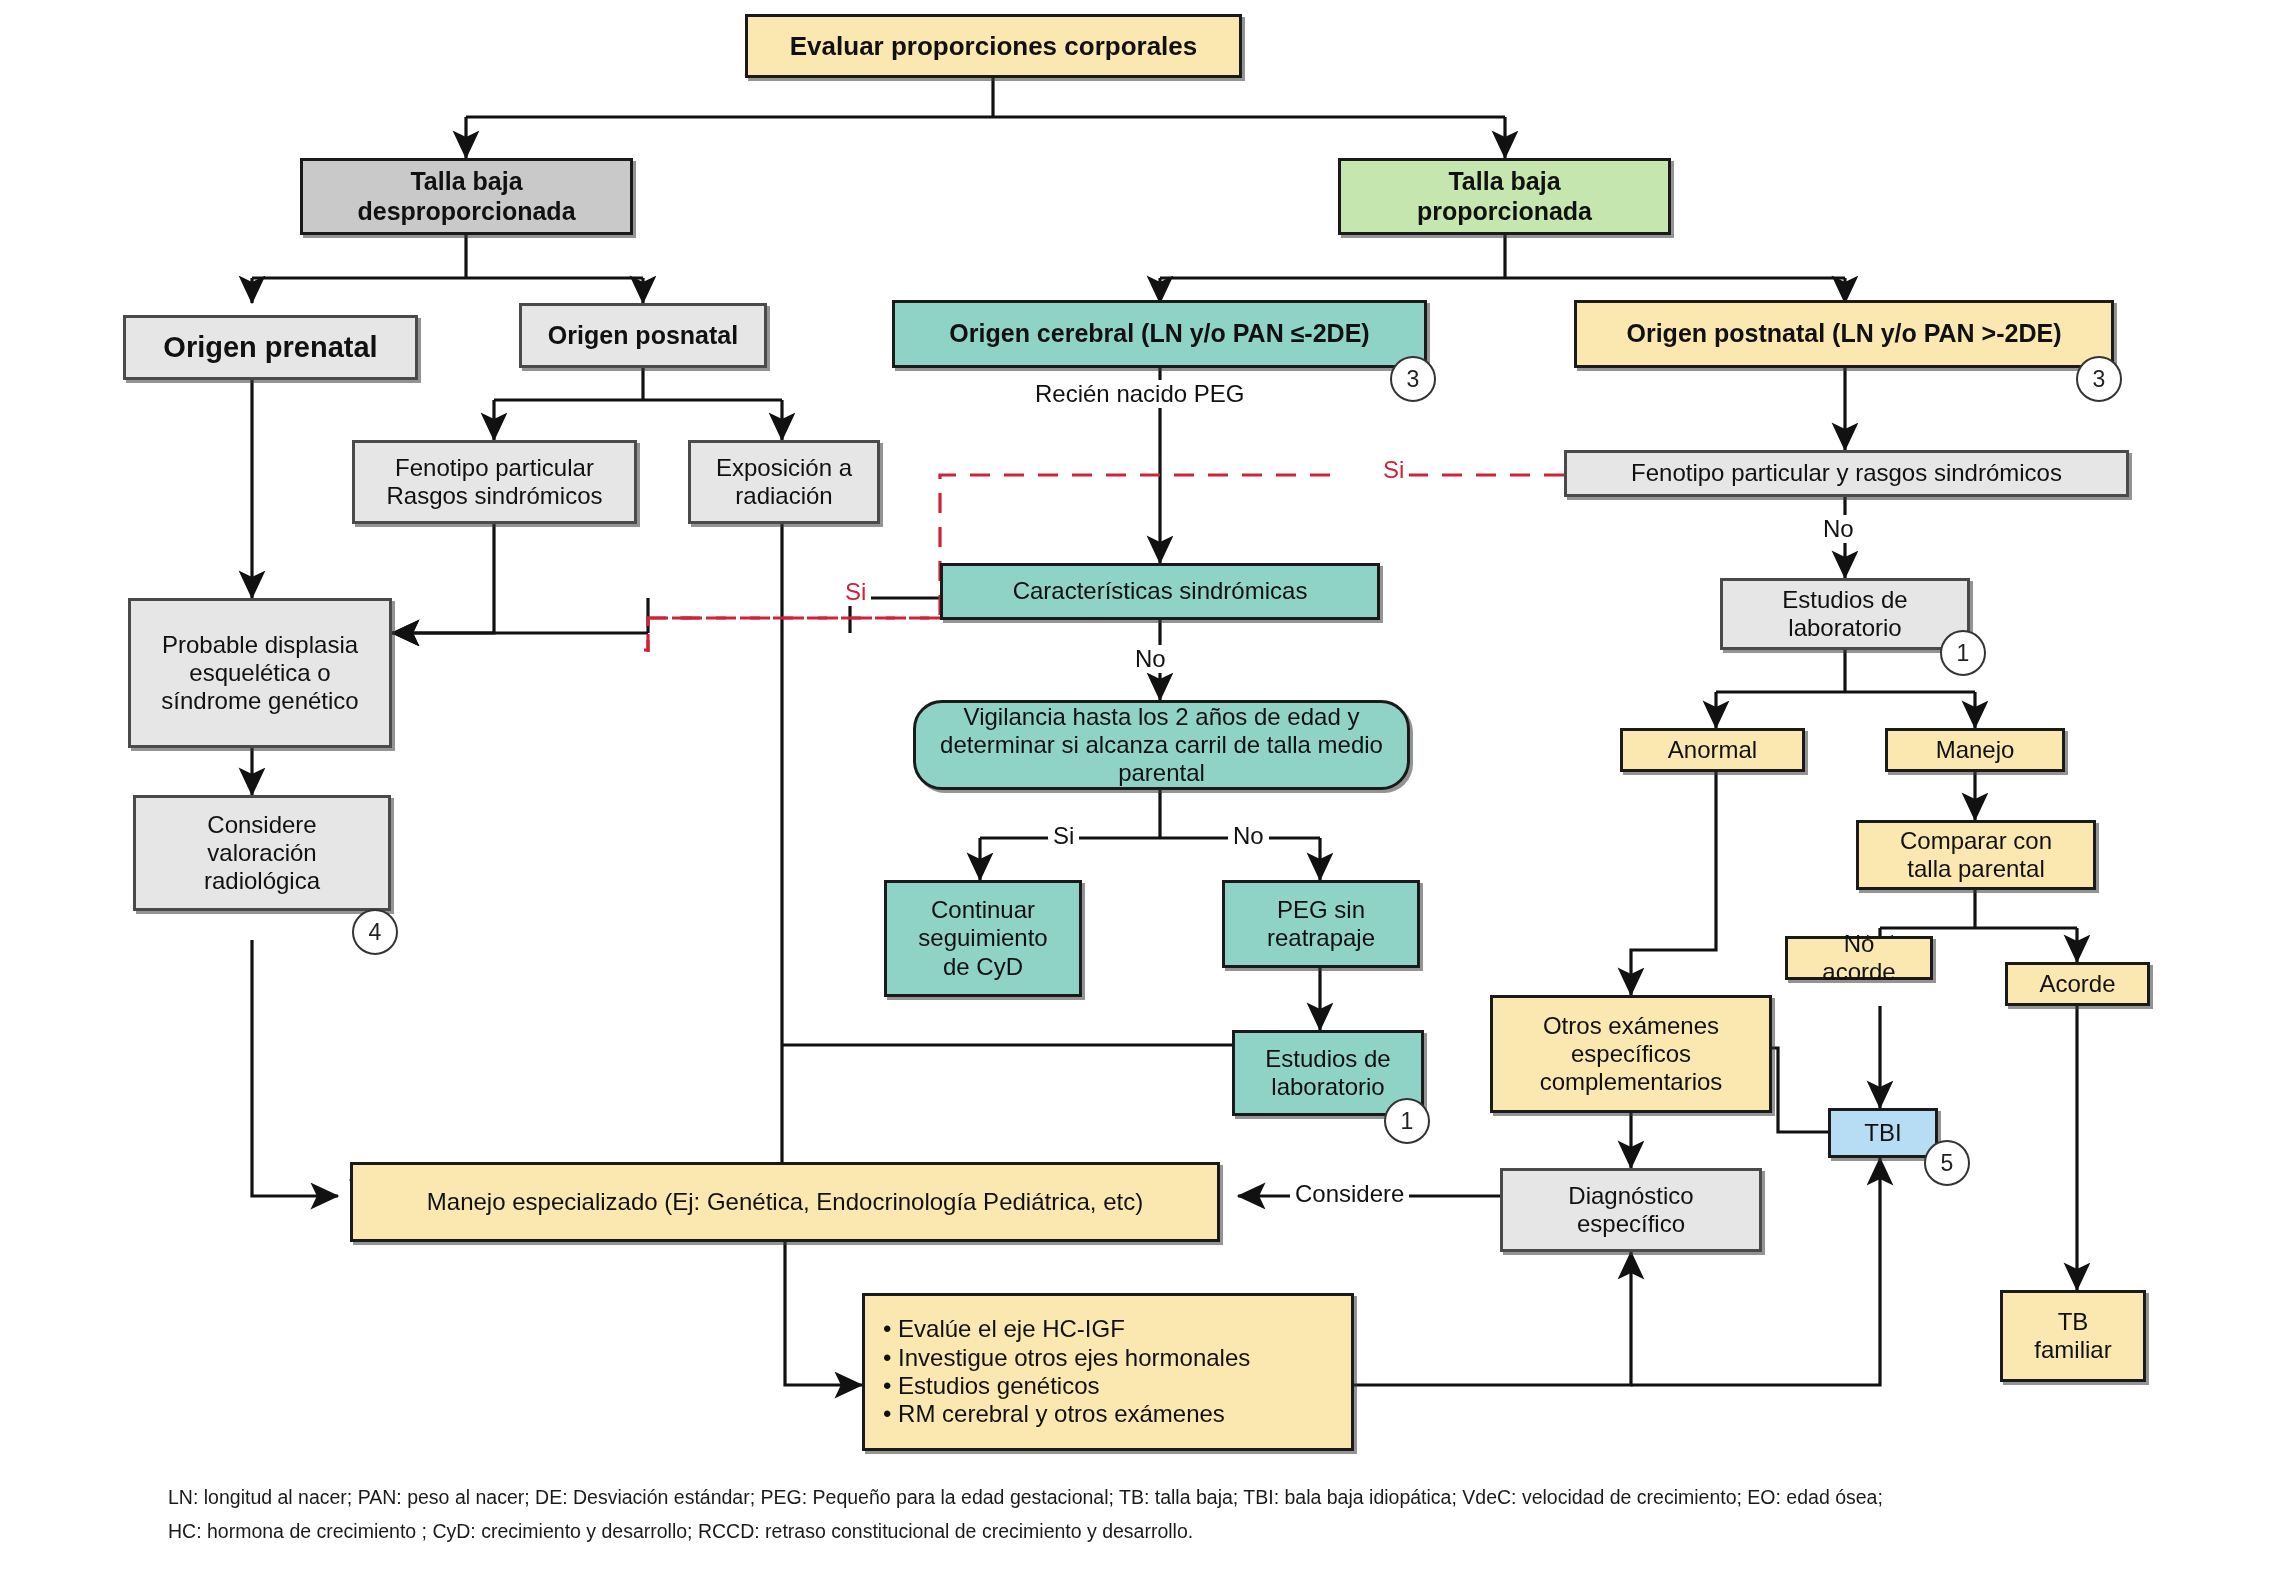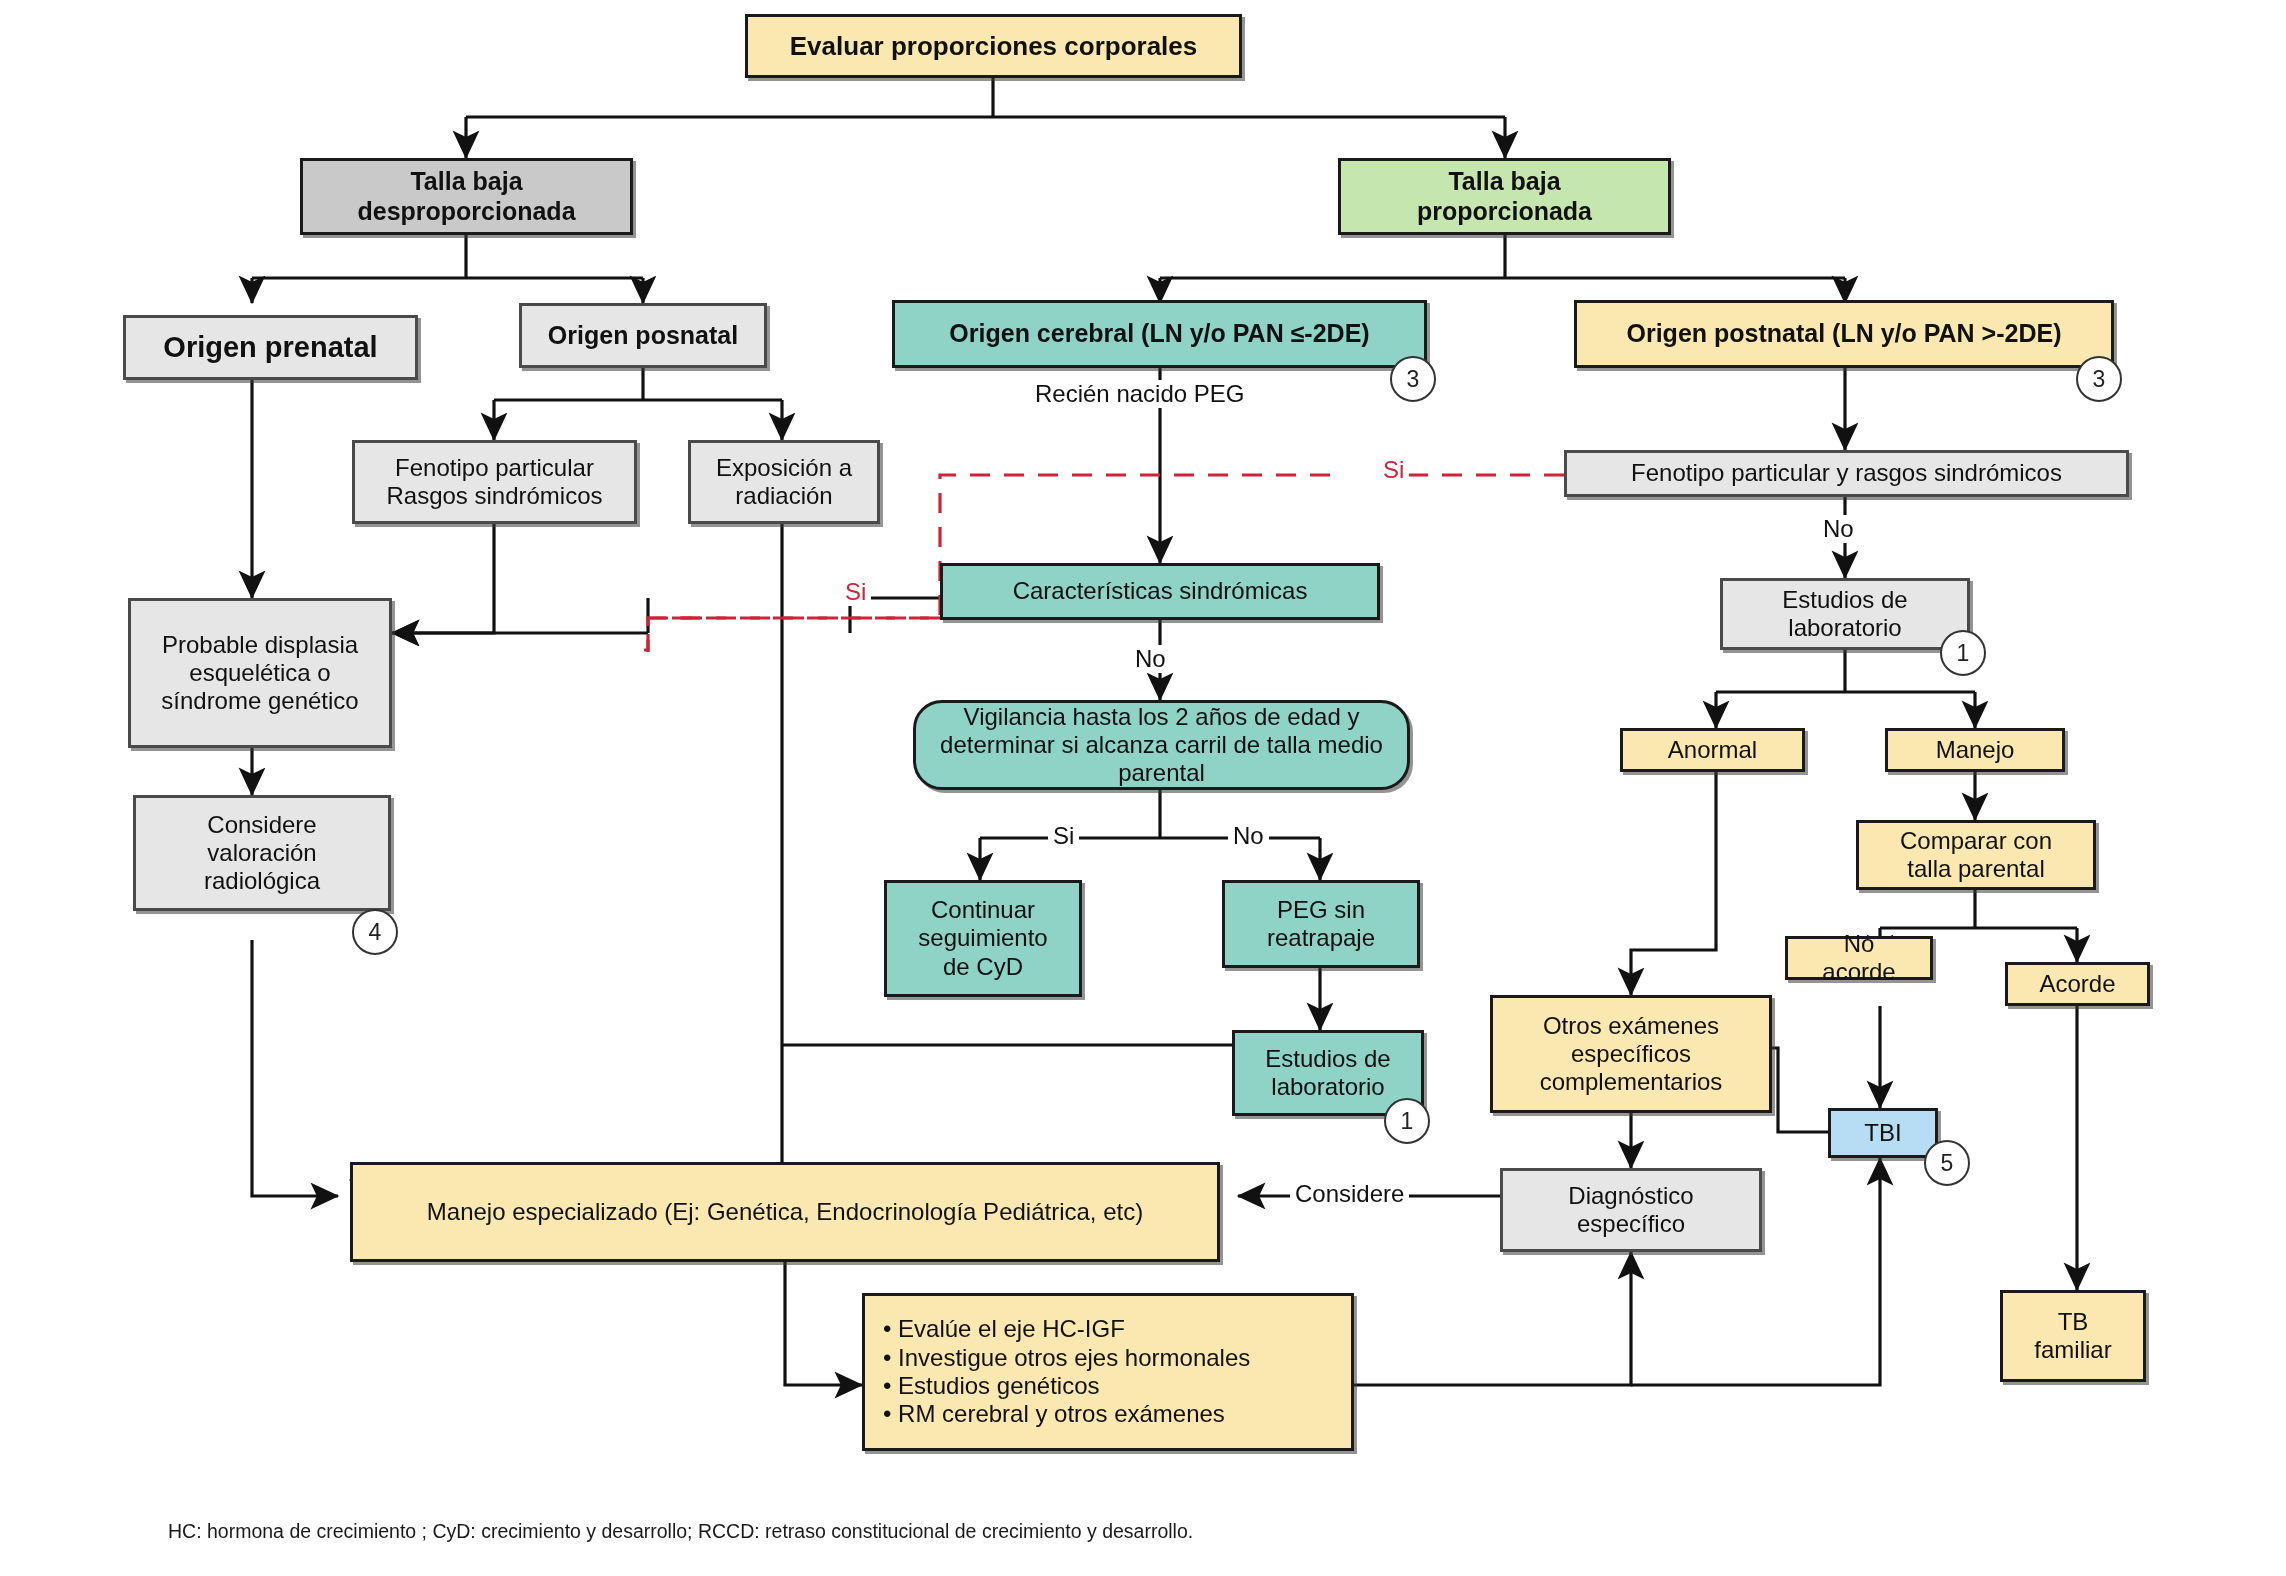--- a/index.html
+++ b/index.html
@@ -277,21 +277,21 @@
   <div class="node gray-light" style="left:1500px;top:1168px;width:262px;height:84px;font-size:24px;white-space:pre-line;">
     <span>Diagnóstico
 específico</span>
   </div>
 
   <div class="node cream" style="left:2000px;top:1290px;width:146px;height:92px;font-size:24px;white-space:pre-line;">
     <span>TB
 familiar</span>
   </div>
 
-  <div class="node cream" style="left:350px;top:1162px;width:870px;height:100px;font-size:24px;">
+  <div class="node cream" style="left:350px;top:1162px;width:870px;height:80px;font-size:24px;">
     <span>Manejo especializado (Ej: Genética, Endocrinología Pediátrica, etc)</span>
   </div>
 
   <div class="node cream bullets" style="left:862px;top:1293px;width:492px;height:158px;font-size:24px;justify-content:flex-start;">
     <span>
       <span>• Evalúe el eje HC-IGF</span>
       <span>• Investigue otros ejes hormonales</span>
       <span>• Estudios genéticos</span>
       <span>• RM cerebral y otros exámenes</span>
     </span>
@@ -322,17 +322,20 @@
   </div>
 
   <div class="edgelabel" style="left:1228px;top:822px;font-size:24px;">
     <span>No</span>
   </div>
 
   <div class="edgelabel" style="left:1290px;top:1180px;font-size:24px;">
     <span>Considere</span>
   </div>
 
+  <div class="footer" style="left:168px;top:1482px;font-size:19.5px;">
+    <span>LN: longitud al nacer; PAN: peso al nacer;  DE: Desviación estándar; PEG:  Pequeño para la edad gestacional; TB: talla baja; TBI: bala baja idiopática; VdeC: velocidad de crecimiento; EO: edad ósea;</span>
+  </div>
   <div class="footer" style="left:168px;top:1516px;font-size:19.5px;">
     <span>HC: hormona de crecimiento ; CyD: crecimiento y desarrollo; RCCD: retraso constitucional de crecimiento y desarrollo.</span>
   </div>
 
 </div>
 
 </body></html>

